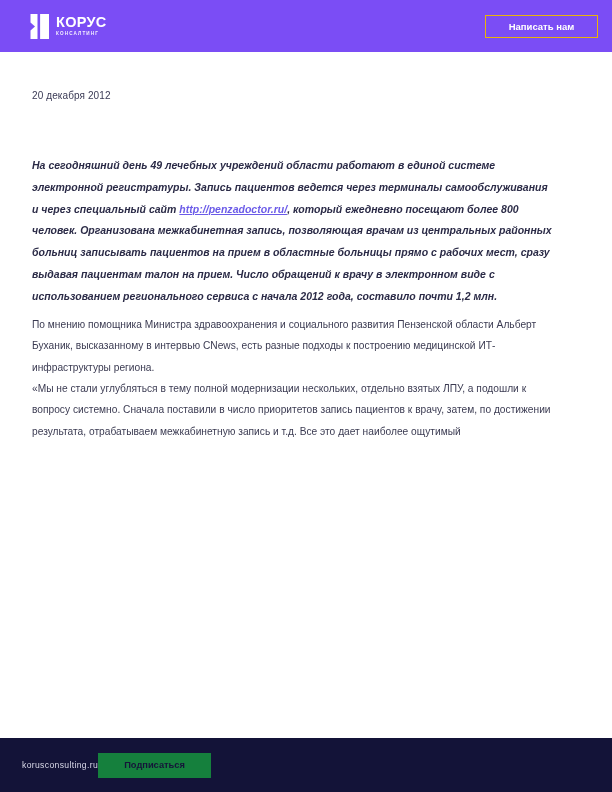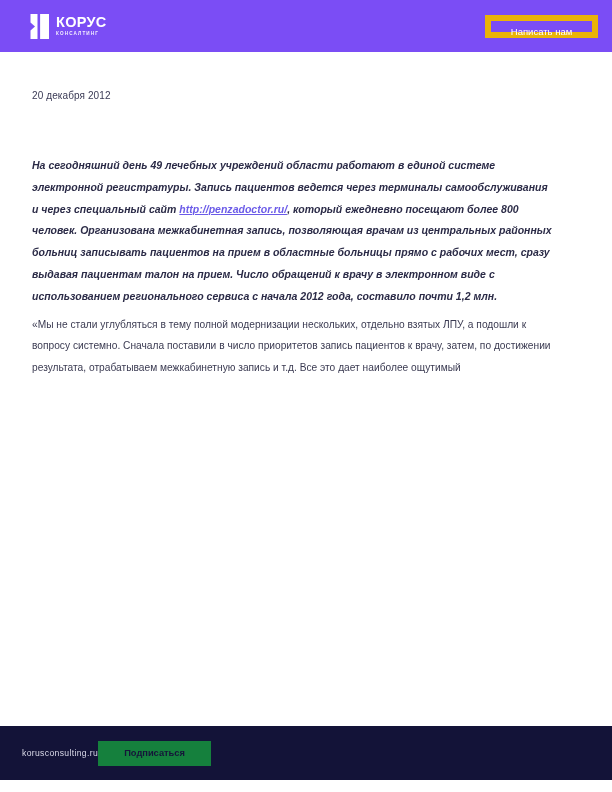--- a/index.html
+++ b/index.html
@@ -53,26 +53,26 @@
   }
   .brand-sub {
     color: #ffffff;
     font-size: 4.6px;
     font-weight: bold;
     letter-spacing: 1.15px;
     margin-top: 2.5px;
     opacity: 0.92;
   }
   .btn-outline {
-    border: 6px solid #eab308;
+    border: 1px solid #eab308;
     color: #ffffff;
     background: transparent;
     font-family: inherit;
     font-size: 9.5px;
-    font-weight: normal;
+    font-weight: bold;
     padding: 0 14px;
     height: 23px;
     min-width: 113px;
     line-height: 21px;
     text-align: center;
     cursor: pointer;
     box-sizing: border-box;
   }
 
   
@@ -113,21 +113,21 @@
     color: #3b3b52;
     margin: 6px 0 0 0;
     letter-spacing: 0.01px;
   }
   .body-text + .body-text { margin-top: 0; }
 
   
   .footer {
     position: absolute;
     left: 0;
-    bottom: 12px;
+    bottom: 0;
     width: 612px;
     height: 54px;
     background: #131338;
     display: flex;
     align-items: center;
     box-sizing: border-box;
     padding: 0 14px 0 22px;
   }
   .footer-site {
     color: #d9d9e8;
@@ -189,20 +189,21 @@
 
 <div class="page">
 
   <div class="date">20 декабря 2012</div>
 
 
   <p class="lead">
     <span>На сегодняшний день 49 лечебных учреждений области работают в единой системе электронной регистратуры. Запись пациентов ведется через терминалы самообслуживания и через специальный сайт </span><a href="#">http://penzadoctor.ru/</a><span>, который ежедневно посещают более 800 человек. Организована межкабинетная запись, позволяющая врачам из центральных районных больниц записывать пациентов на прием в областные больницы прямо с рабочих мест, сразу выдавая пациентам талон на прием. Число обращений к врачу в электронном виде с использованием регионального сервиса с начала 2012 года, составило почти 1,2 млн.</span>
   </p>
 
+  <p class="body-text">По мнению помощника Министра здравоохранения и социального развития Пензенской области Альберт Буханик, высказанному в интервью CNews, есть разные подходы к построению медицинской ИТ-инфраструктуры региона.</p>
   <p class="body-text">«Мы не стали углубляться в тему полной модернизации нескольких, отдельно взятых ЛПУ, а подошли к вопросу системно. Сначала поставили в число приоритетов запись пациентов к врачу, затем, по достижении результата, отрабатываем межкабинетную запись и т.д. Все это дает наиболее ощутимый</p>
 
 </div>
 
 <div class="footer">
   <span class="footer-site">korusconsulting.ru</span>
   <button class="btn-solid">Подписаться</button>
 </div>
 
 </body></html>

